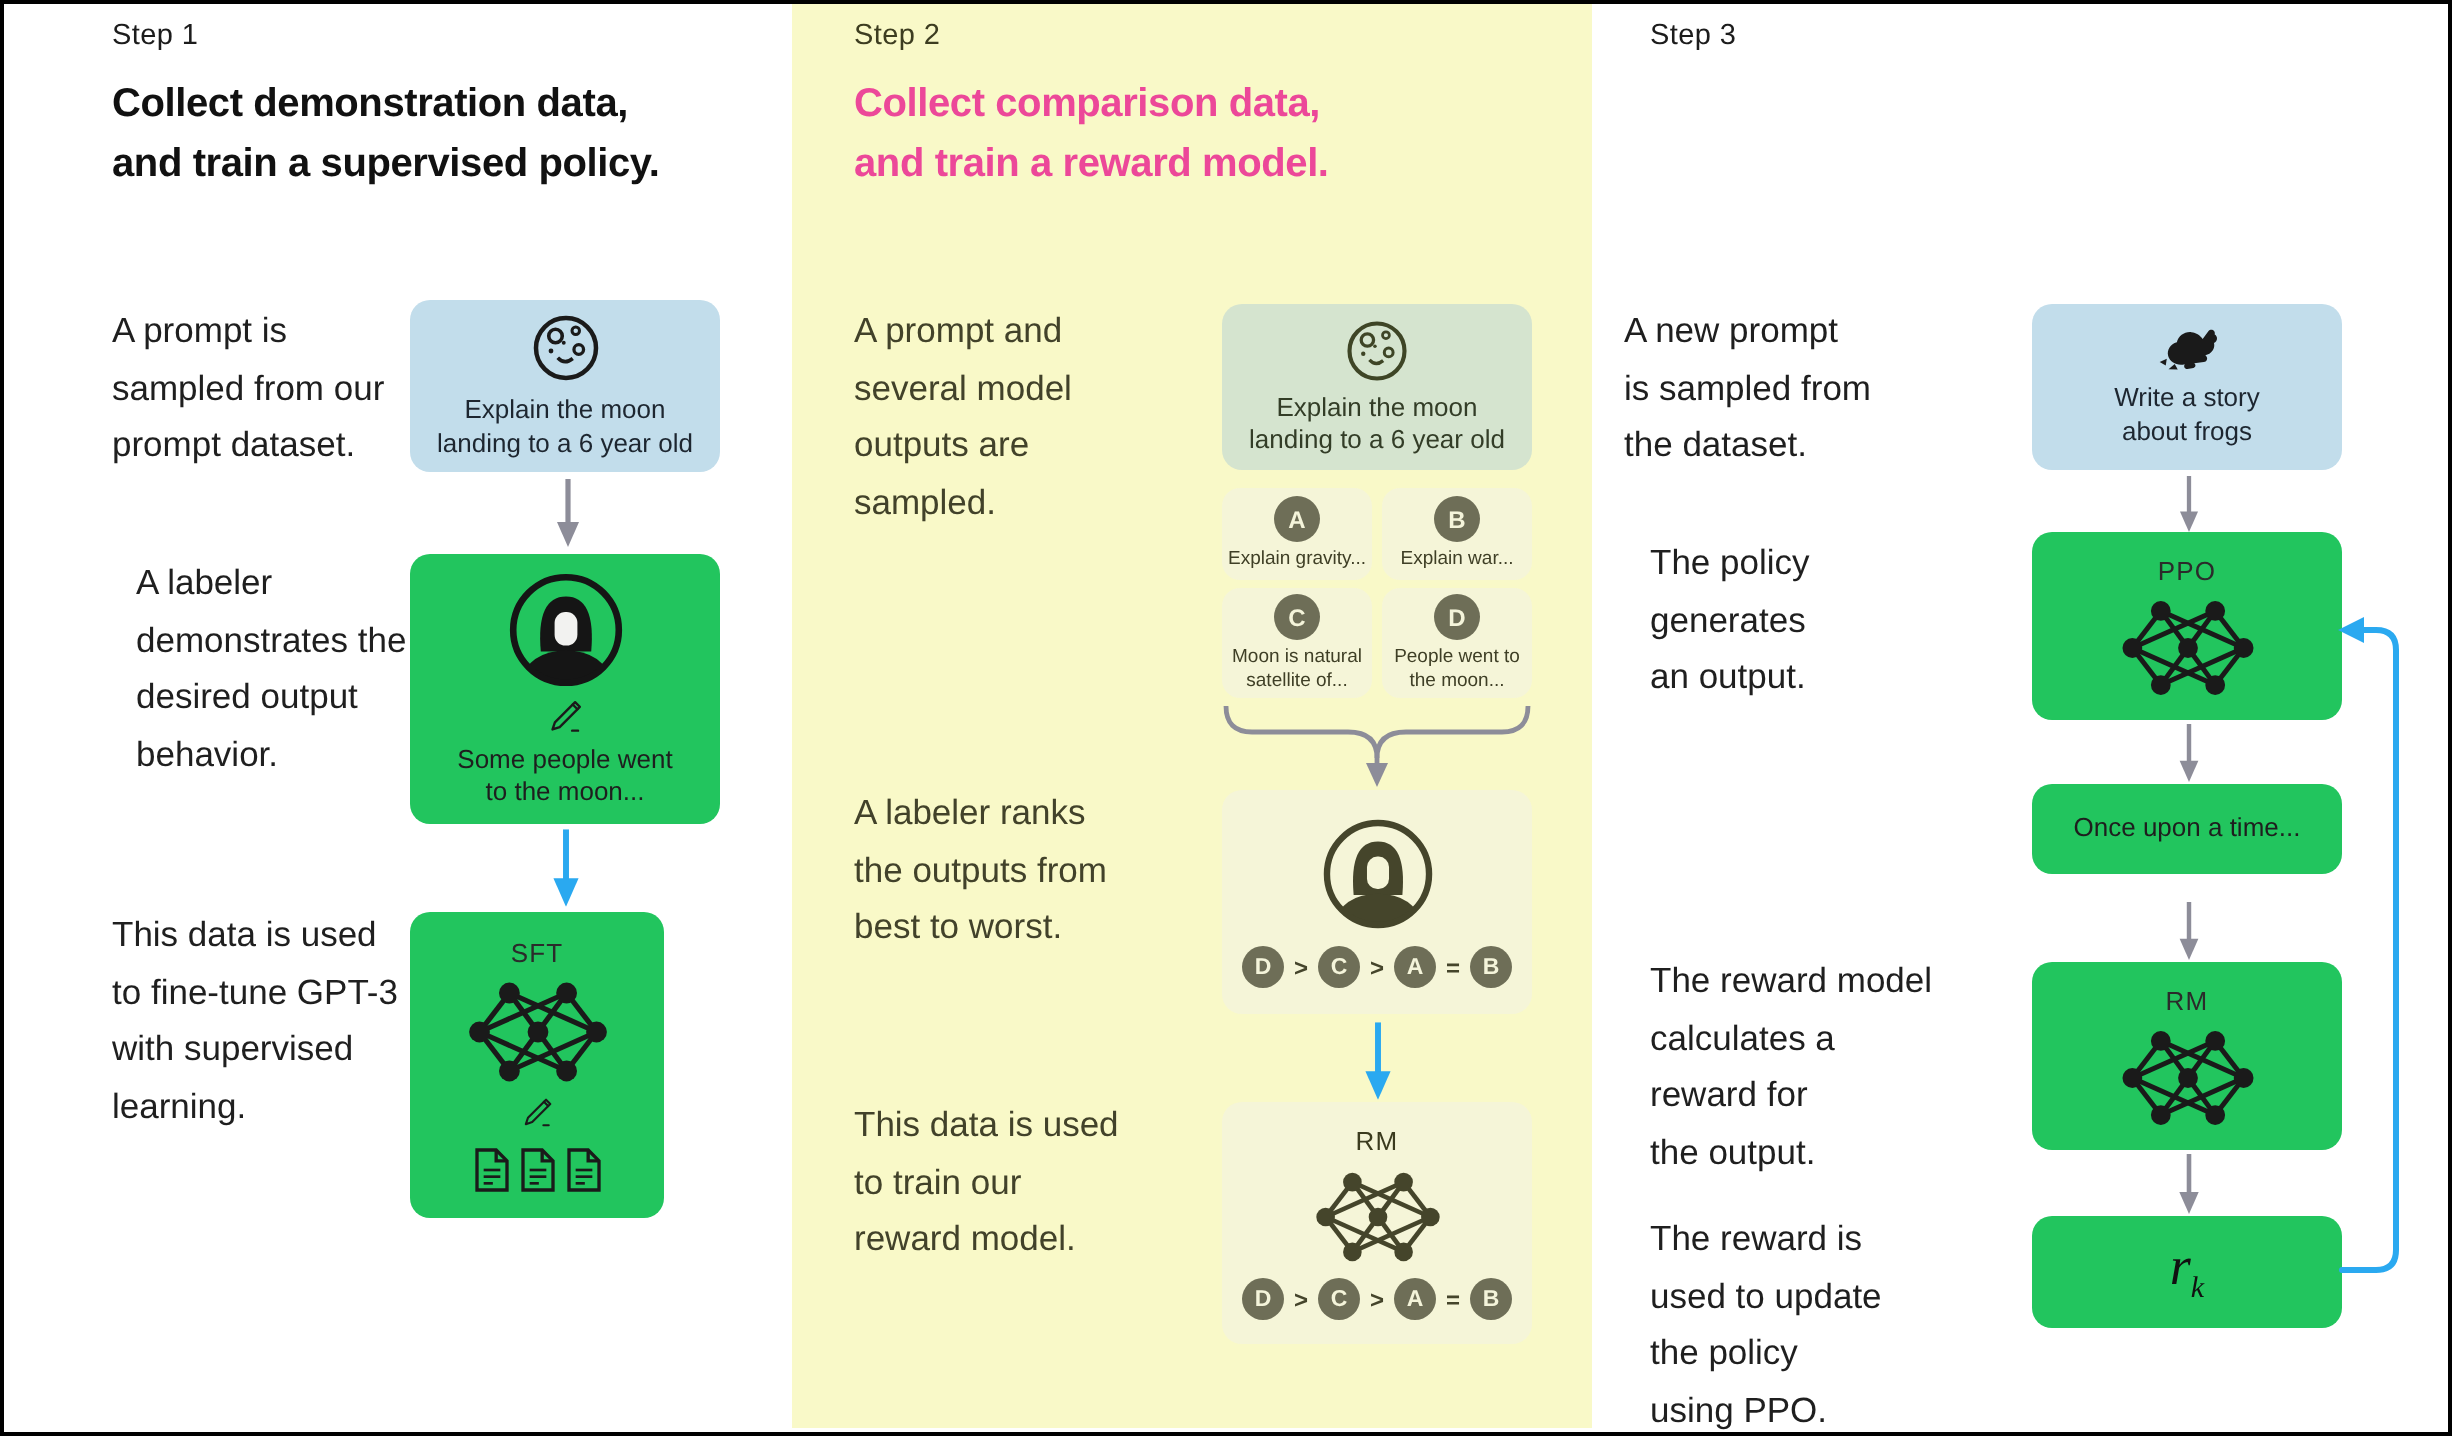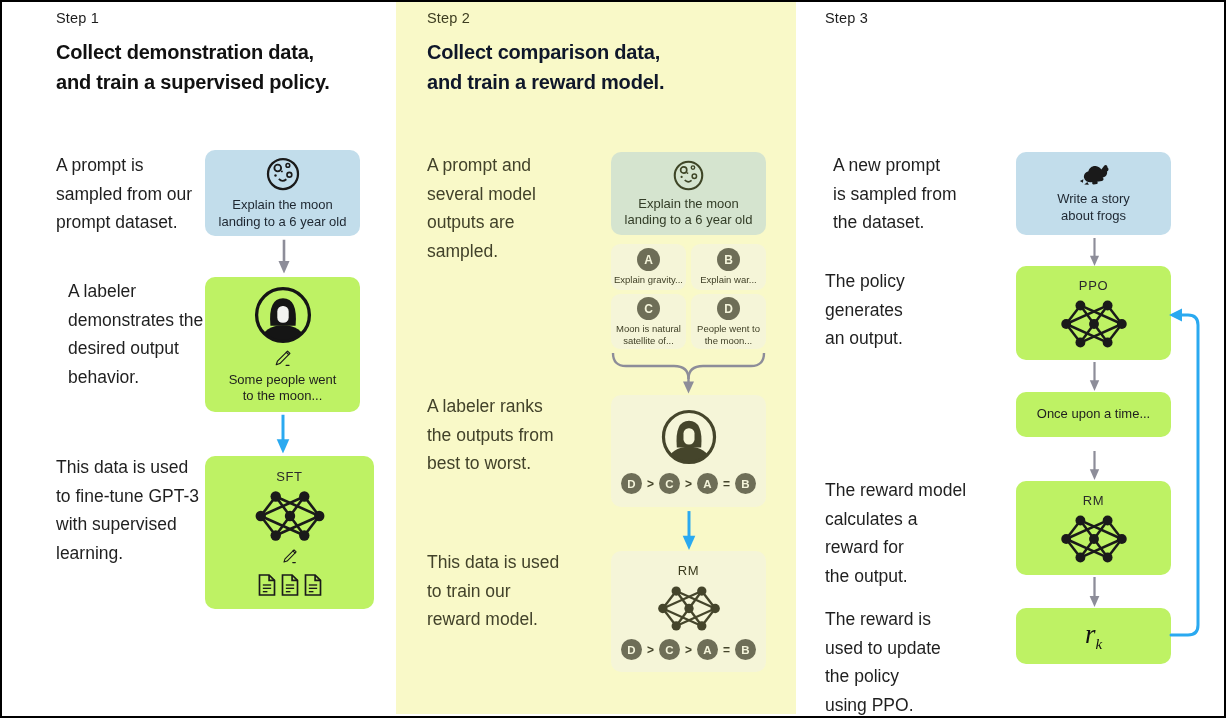--- a/index.html
+++ b/index.html
@@ -11,33 +11,33 @@
     overflow:hidden;
   }
   .abs{ position:absolute; }
   .pre{ white-space:pre-line; }
 
   
   .step-label{ font-size:14.5px; color:#1c1c1c; letter-spacing:.2px; }
   .step-title{ font-size:20px; line-height:30px; font-weight:bold; color:#111; letter-spacing:-0.2px; }
   .para{ font-size:17.5px; line-height:28.5px; color:#1f1f1f; }
   .olive .step-label, .olive.step-label{ color:#3d3d20; }
-  .olive .step-title, .olive.step-title{ color:#0f172a; }
+  .olive .step-title, .olive.step-title{ color:#ec4899; }
   .olive .para, .olive.para{ color:#42422a; }
 
   
   #panel2{ left:394px; top:0; width:400px; height:712px; background:#f9f9c8; }
 
   
   .card{
     border-radius:10px; display:flex; flex-direction:column;
     align-items:center; justify-content:center; text-align:center;
   }
   .card-blue{ background:#c2ddeb; color:#1d2630; }
-  .card-gray{ background:#bef264; color:#1e1e1e; }
+  .card-gray{ background:#22c55e; color:#1e1e1e; }
   .card-green{ background:#d5e4cf; color:#333d27; }
   .card-yellow{ background:#f5f5d8; color:#3f3f26; }
   .card-text{ font-size:13px; line-height:16.5px; }
   .mini-card{
     position:absolute; border-radius:9px; background:#f5f5d8;
     display:flex; flex-direction:column; align-items:center; justify-content:center;
     gap:3px; padding:3px 2px; text-align:center;
   }
   .mini-text{ font-size:9.5px; line-height:11.5px; color:#3f3f26; }
   .model-label{ font-size:13px; letter-spacing:.6px; color:#2b2b2b; }
@@ -194,21 +194,21 @@
         <use href="#sym-pencil"></use>
       </svg>
     <div class="card-text pre">Some people went
 to the moon...</div>
   </div>
 
   <svg class="abs arrow-blue" style="left:273px;top:412px;" width="16" height="40" viewBox="0 0 14 34">
       <use href="#sym-arrow"></use>
     </svg>
 
-  <div class="abs card card-gray" style="left:203px;top:454px;width:169px;height:153px;gap:6px;">
+  <div class="abs card card-gray" style="left:203px;top:454px;width:127px;height:153px;gap:6px;">
     <div class="model-label">SFT</div>
     <svg class="ic ink" width="72" height="52">
         <use href="#sym-net"></use>
       </svg>
     <svg class="ic ink" width="17" height="17">
         <use href="#sym-pencil"></use>
       </svg>
     <div class="docs-row">
       <svg class="ic ink" width="20" height="24">
           <use href="#sym-doc"></use>
@@ -301,21 +301,21 @@
       <span class="rank-sep">&gt;</span>
       <span class="badge">C</span>
       <span class="rank-sep">&gt;</span>
       <span class="badge">A</span>
       <span class="rank-sep">=</span>
       <span class="badge">B</span>
     </div>
   </div>
 
   <div class="abs step-label" style="left:823px;top:8px;">Step 3</div>
-  <div class="abs para pre" style="left:831px;top:149px;">A new prompt
+  <div class="abs para pre" style="left:810px;top:149px;">A new prompt
 is sampled from
 the dataset.</div>
   <div class="abs para pre" style="left:823px;top:265px;">The policy
 generates
 an output.</div>
   <div class="abs para pre" style="left:823px;top:474px;">The reward model
 calculates a
 reward for
 the output.</div>
   <div class="abs card card-blue" style="left:1014px;top:150px;width:155px;height:83px;gap:5px;">

